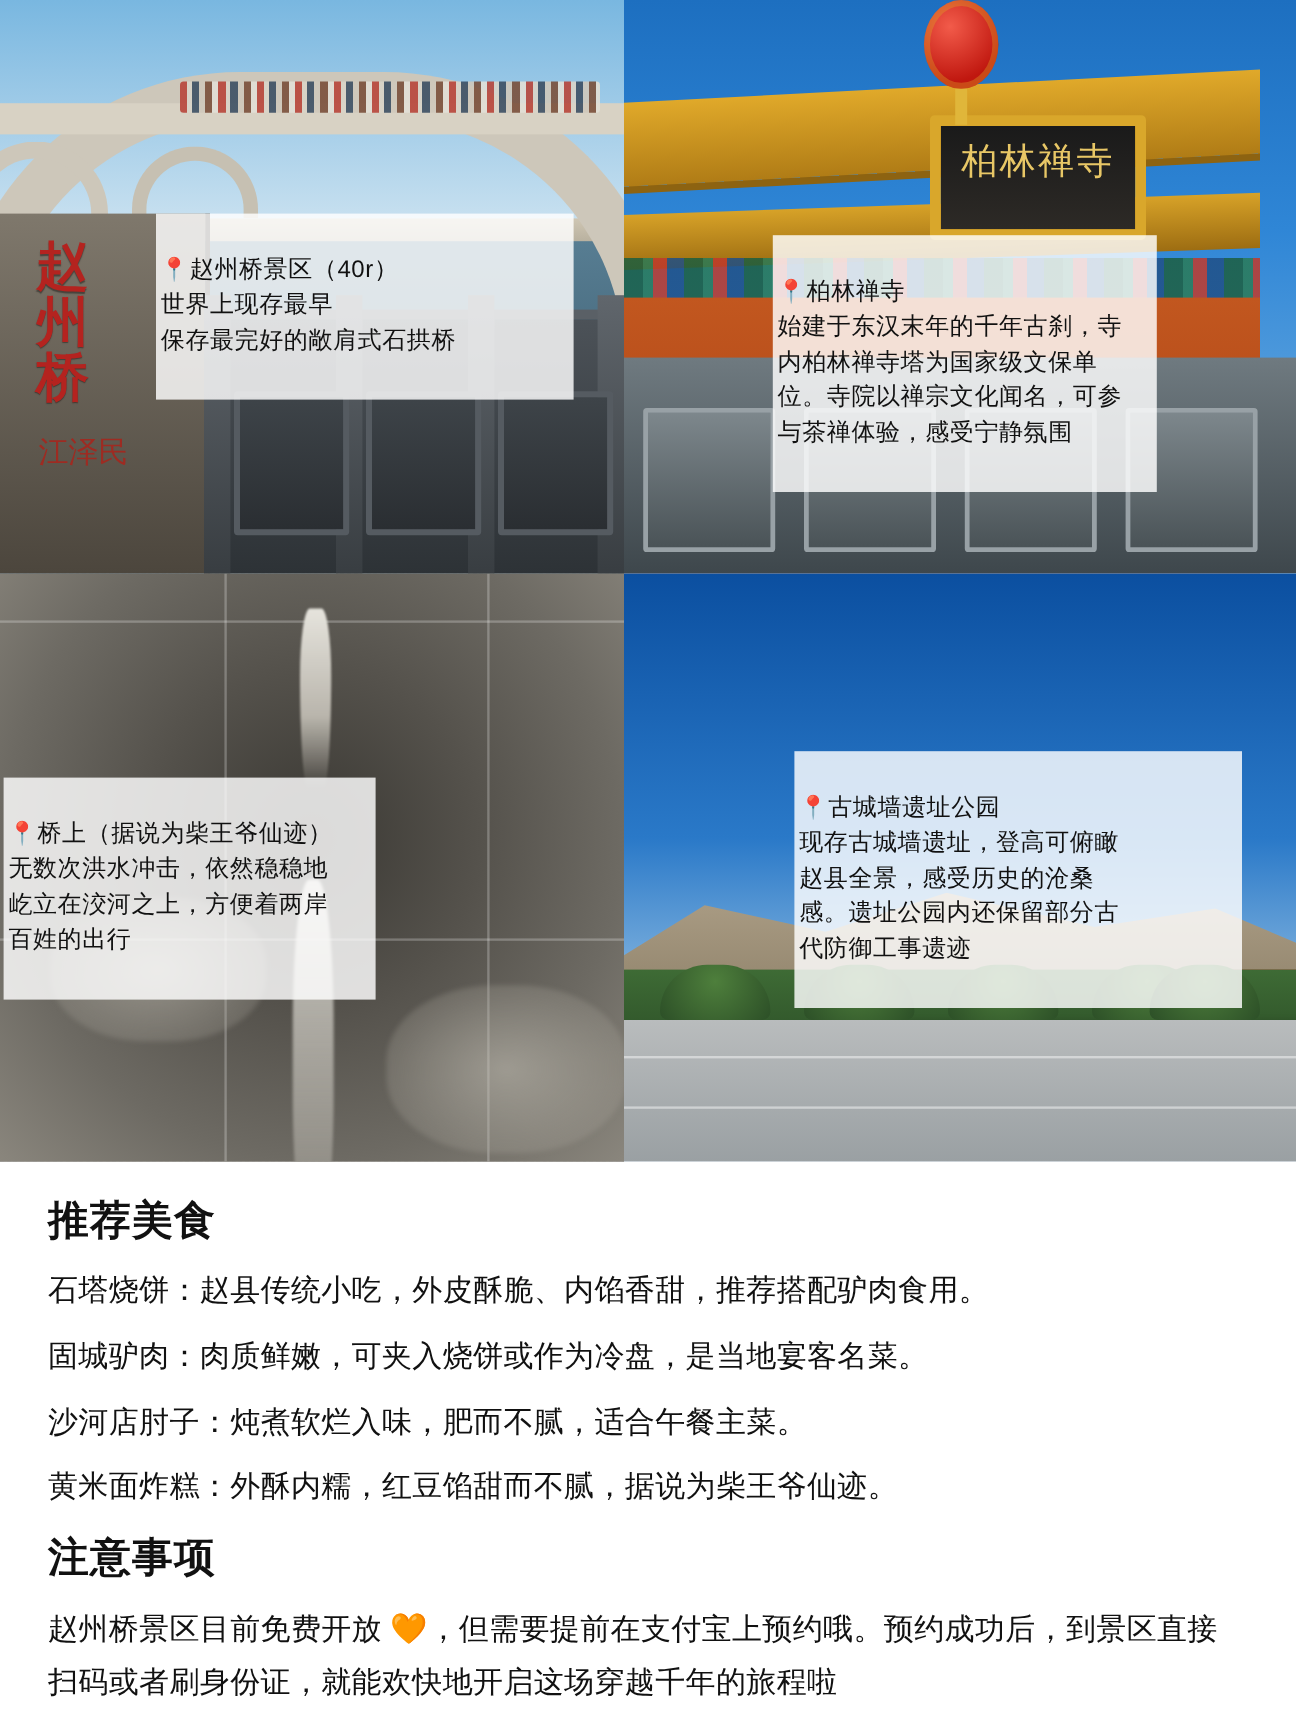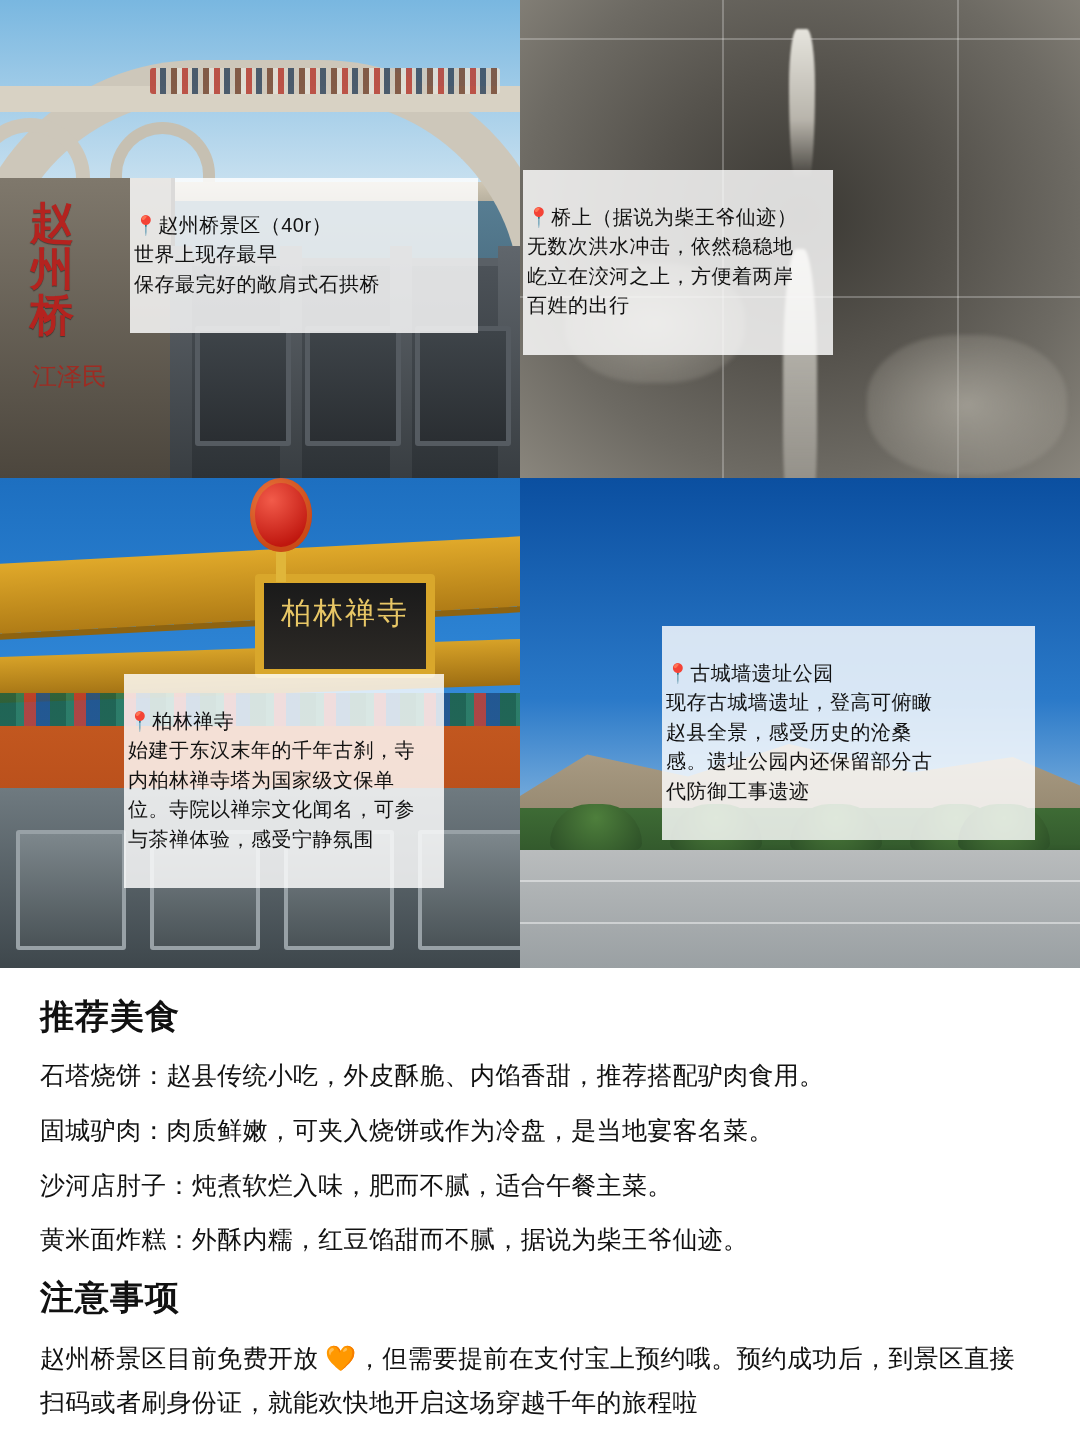--- a/index.html
+++ b/index.html
@@ -246,20 +246,43 @@
       <div class="post c"></div>
       <div class="post d"></div>
       <div class="panel p1"></div>
       <div class="panel p2"></div>
       <div class="panel p3"></div>
     </div>
     <div class="callout" style="left:130px; top:178px; width:348px;">
       <span class="pin">📍</span><span>赵州桥景区（40r）</span>
       <div>世界上现存最早
 保存最完好的敞肩式石拱桥</div>
+    </div>
+  </div>
+
+  <div class="cell c3">
+    <div class="roof"></div>
+    <div class="roof2"></div>
+    <div class="eave-dec"></div>
+    <div class="wall"></div>
+    <div class="plaque">柏林禅寺</div>
+    <div class="lantern l5"></div>
+
+    <div class="fence">
+      <div class="slabp s1"></div>
+      <div class="slabp s2"></div>
+      <div class="slabp s3"></div>
+      <div class="slabp s4"></div>
+    </div>
+    <div class="callout" style="left:124px; top:196px; width:320px;">
+      <span class="pin">📍</span><span>柏林禅寺</span>
+      <div>始建于东汉末年的千年古刹，寺
+内柏林禅寺塔为国家级文保单
+位。寺院以禅宗文化闻名，可参
+与茶禅体验，感受宁静氛围</div>
     </div>
   </div>
 
   <div class="cell c2">
     <div class="slab"></div>
     <div class="seam seamv" style="left:36%;"></div>
     <div class="seam seamv" style="left:78%;"></div>
     <div class="seam seamh" style="top:8%;"></div>
     <div class="seam seamh" style="top:62%;"></div>
     <div class="mark"></div>
@@ -267,43 +290,20 @@
     <div class="lichen" style="left:8%; top:55%; width:180px; height:120px;"></div>
     <div class="lichen" style="left:62%; top:70%; width:200px; height:140px;"></div>
     <div class="callout" style="left:675px; top:170px; width:310px; margin-left:-675px; left:678px;">
       <span class="pin">📍</span><span>桥上（据说为柴王爷仙迹）</span>
       <div>无数次洪水冲击，依然稳稳地
 屹立在洨河之上，方便着两岸
 百姓的出行</div>
     </div>
   </div>
 
-  <div class="cell c3">
-    <div class="roof"></div>
-    <div class="roof2"></div>
-    <div class="eave-dec"></div>
-    <div class="wall"></div>
-    <div class="plaque">柏林禅寺</div>
-    <div class="lantern l5"></div>
-
-    <div class="fence">
-      <div class="slabp s1"></div>
-      <div class="slabp s2"></div>
-      <div class="slabp s3"></div>
-      <div class="slabp s4"></div>
-    </div>
-    <div class="callout" style="left:124px; top:196px; width:320px;">
-      <span class="pin">📍</span><span>柏林禅寺</span>
-      <div>始建于东汉末年的千年古刹，寺
-内柏林禅寺塔为国家级文保单
-位。寺院以禅宗文化闻名，可参
-与茶禅体验，感受宁静氛围</div>
-    </div>
-  </div>
-
   <div class="cell c4">
     <div class="hill"></div>
     <div class="redband"></div>
     <div class="green"></div>
     <div class="monument">
       <div class="txt">赵县古城墙遗址公园</div>
     </div>
     <div class="shrub" style="left:30px;"></div>
     <div class="shrub" style="left:150px;"></div>
     <div class="shrub" style="left:270px;"></div>

